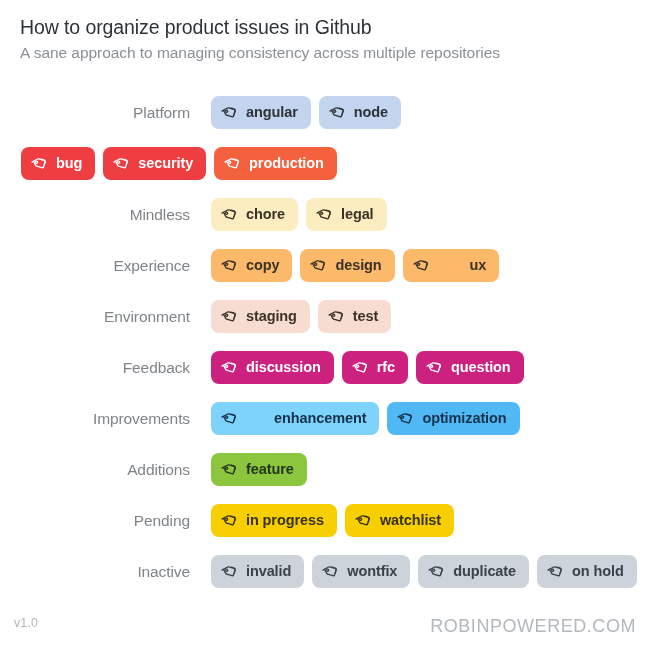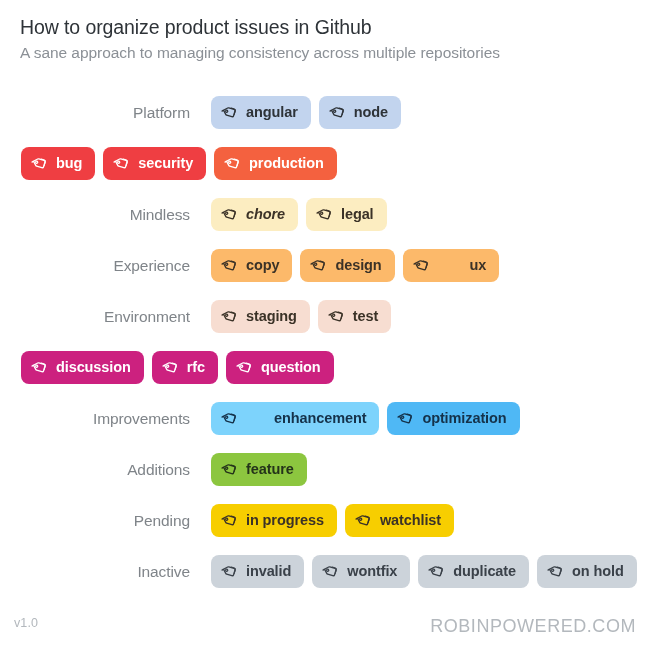--- a/index.html
+++ b/index.html
@@ -209,21 +209,21 @@
                 </g>
               </svg>
             </span>
             <span class="pill-text" style="color: rgb(255, 255, 255);">production</span>
           </div>
         </div>
       </div>
       <div class="row">
         <div class="row-label">Mindless</div>
         <div class="row-pills">
-          <div class="pill" style="background: rgb(252, 237, 193); font-style: italic;">
+          <div class="pill" style="background: rgb(252, 237, 193);">
             <span class="pill-icon">
               <svg viewBox="0 0 24 24" width="17" height="17">
                 <g transform="rotate(-28 12 12)">
                   <path d="M3.6 5.2h9.1c.6 0 1.1.2 1.5.6l5.4 5.4c.8.8.8 2.1 0 2.9l-4.6 4.6c-.8.8-2.1.8-2.9 0L6.7 13.3c-.4-.4-.6-.9-.6-1.5V5.2z" fill="none" stroke="#3b3227" stroke-width="1.9" stroke-linejoin="round"></path>
                   <circle cx="9.3" cy="8.6" r="1.5" fill="none" stroke="#3b3227" stroke-width="1.7"></circle>
                   <path d="M17.2 7.6l3.2 3.2c.8.8.8 2.1 0 2.9l-3.8 3.8" fill="none" stroke="#3b3227" stroke-width="1.6" stroke-linecap="round"></path>
                 </g>
               </svg>
             </span>
             <span class="pill-text" style="color: rgb(59, 50, 39);">chore</span>
@@ -306,20 +306,21 @@
                   <circle cx="9.3" cy="8.6" r="1.5" fill="none" stroke="#3b3227" stroke-width="1.7"></circle>
                   <path d="M17.2 7.6l3.2 3.2c.8.8.8 2.1 0 2.9l-3.8 3.8" fill="none" stroke="#3b3227" stroke-width="1.6" stroke-linecap="round"></path>
                 </g>
               </svg>
             </span>
             <span class="pill-text" style="color: rgb(59, 50, 39);">test</span>
           </div>
         </div>
       </div>
       <div class="row">
+        <div class="row-label">Feedback</div>
         <div class="row-pills">
           <div class="pill" style="background: rgb(204, 33, 127);">
             <span class="pill-icon">
               <svg viewBox="0 0 24 24" width="17" height="17">
                 <g transform="rotate(-28 12 12)">
                   <path d="M3.6 5.2h9.1c.6 0 1.1.2 1.5.6l5.4 5.4c.8.8.8 2.1 0 2.9l-4.6 4.6c-.8.8-2.1.8-2.9 0L6.7 13.3c-.4-.4-.6-.9-.6-1.5V5.2z" fill="none" stroke="#ffffff" stroke-width="1.9" stroke-linejoin="round"></path>
                   <circle cx="9.3" cy="8.6" r="1.5" fill="none" stroke="#ffffff" stroke-width="1.7"></circle>
                   <path d="M17.2 7.6l3.2 3.2c.8.8.8 2.1 0 2.9l-3.8 3.8" fill="none" stroke="#ffffff" stroke-width="1.6" stroke-linecap="round"></path>
                 </g>
               </svg>

